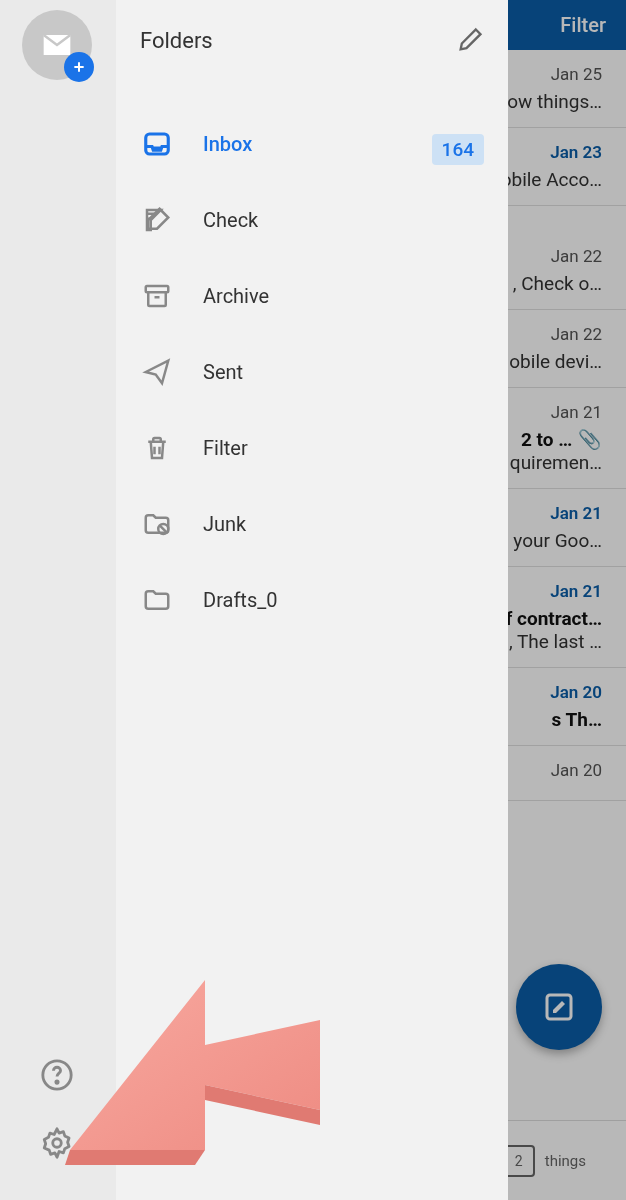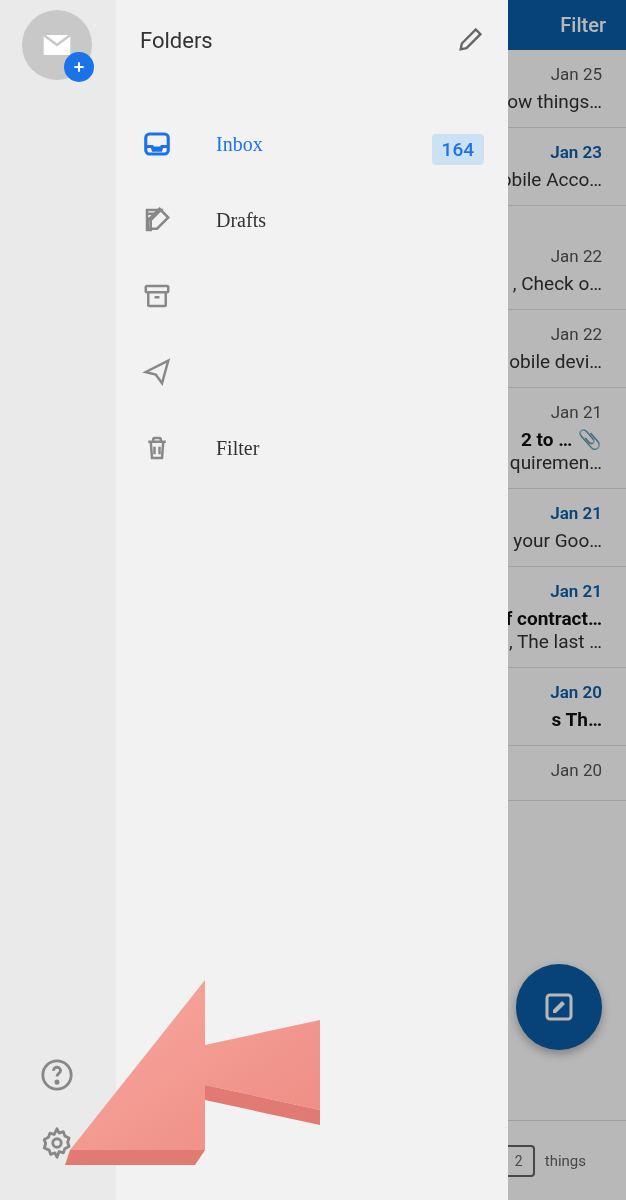--- a/index.html
+++ b/index.html
@@ -36,21 +36,21 @@
     .help-btn { position: absolute; bottom: 108px; left: 40px; width: 34px; height: 34px; }
     .settings-btn { position: absolute; bottom: 40px; left: 40px; width: 34px; height: 34px; }
     
     .drawer-main { flex: 1; padding: 26px 24px 0 24px; }
     .drawer-header { display: flex; justify-content: space-between; align-items: center; margin-bottom: 52px; }
     .drawer-title { font-size: 22px; color: #333; font-weight: 400; }
     .edit-icon { width: 28px; height: 28px; color: #555; }
     
     .folder-item { display: flex; align-items: center; height: 76px; cursor: pointer; }
     .folder-icon { width: 34px; height: 34px; display: flex; align-items: center; justify-content: center; color: #777; flex-shrink: 0; }
-    .folder-label { margin-left: 42px; font-size: 20px; color: #333; flex: 1; font-family: Liberation Serif, serif; }
+    .folder-label { margin-left: 29px; font-size: 20px; color: #333; flex: 1; }
     .folder-item.active .folder-icon { color: #1a73e8; }
     .folder-item.active .folder-label { color: #1a73e8; font-weight: 500; }
     .folder-badge { background: #cde1f5; color: #1a73e8; padding: 4px 10px; border-radius: 4px; font-size: 19px; font-weight: 500; margin-top: 11px; }
     
     
     .arrow-annot { position: absolute; left: 40px; bottom: 20px; width: 300px; height: 230px; pointer-events: none; }
     
     svg { display: block; }
   </style>
 </head>
@@ -164,52 +164,72 @@
       </div>
 
       <div class="folder-item">
         <div class="folder-icon">
           <svg width="30" height="30" viewBox="0 0 24 24" fill="none" stroke="#888" stroke-width="2">
               <path d="M4 4h11l-8 8v8H4z" fill="none"></path>
               <path d="M14 3l7 7-9 9H5v-7l9-9z"></path>
               <path d="M4 7h6M4 11h3"></path>
             </svg>
         </div>
-        <div class="folder-label">Drafts</div>
+        <div class="folder-label">Check</div>
       </div>
 
       <div class="folder-item">
         <div class="folder-icon">
           <svg width="30" height="30" viewBox="0 0 24 24" fill="none" stroke="#888" stroke-width="2">
               <rect x="3" y="4" width="18" height="5" rx="1"></rect>
               <path d="M5 9v10a1 1 0 001 1h12a1 1 0 001-1V9"></path>
               <path d="M10 13h4"></path>
             </svg>
         </div>
+        <div class="folder-label">Archive</div>
       </div>
 
       <div class="folder-item">
         <div class="folder-icon">
           <svg width="30" height="30" viewBox="0 0 24 24" fill="none" stroke="#888" stroke-width="2">
               <path d="M3 12l18-9-5 18-5-7-8-2z"></path>
             </svg>
         </div>
+        <div class="folder-label">Sent</div>
       </div>
 
       <div class="folder-item">
         <div class="folder-icon">
           <svg width="30" height="30" viewBox="0 0 24 24" fill="none" stroke="#888" stroke-width="2">
               <path d="M5 7h14M9 7V5a1 1 0 011-1h4a1 1 0 011 1v2M7 7l1 13h8l1-13M10 11v6M14 11v6"></path>
             </svg>
         </div>
         <div class="folder-label">Filter</div>
       </div>
 
-
-
+      <div class="folder-item">
+        <div class="folder-icon">
+          <svg width="30" height="30" viewBox="0 0 24 24" fill="none" stroke="#888" stroke-width="2">
+              <path d="M3 7a2 2 0 012-2h4l2 2h8a2 2 0 012 2v8a2 2 0 01-2 2H5a2 2 0 01-2-2V7z"></path>
+              <circle cx="17" cy="16" r="4"></circle>
+              <path d="M14.5 13.5l5 5"></path>
+            </svg>
+        </div>
+        <div class="folder-label">Junk</div>
+      </div>
+
+
+      <div class="folder-item">
+        <div class="folder-icon">
+          <svg width="30" height="30" viewBox="0 0 24 24" fill="none" stroke="#888" stroke-width="2">
+              <path d="M3 7a2 2 0 012-2h4l2 2h8a2 2 0 012 2v8a2 2 0 01-2 2H5a2 2 0 01-2-2V7z"></path>
+            </svg>
+        </div>
+        <div class="folder-label">Drafts_0</div>
+      </div>
     </div>
   </div>
 
   <div class="arrow-annot">
     <svg width="300" height="230" viewBox="0 0 300 230">
       <defs>
         <linearGradient id="ag" x1="0" y1="0" x2="1" y2="1">
           <stop offset="0%" stop-color="#f8a9a0"></stop>
           <stop offset="100%" stop-color="#ee8b82"></stop>
         </linearGradient>

